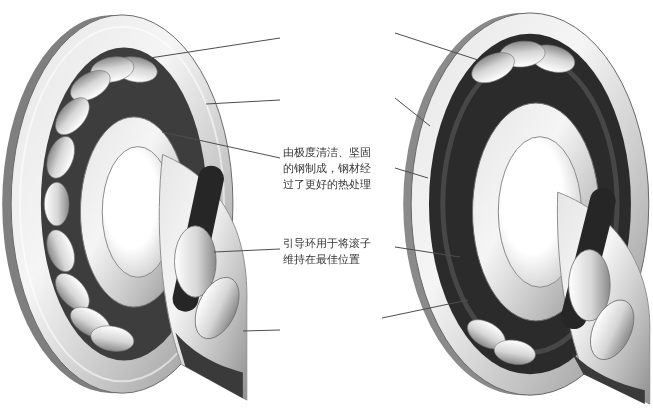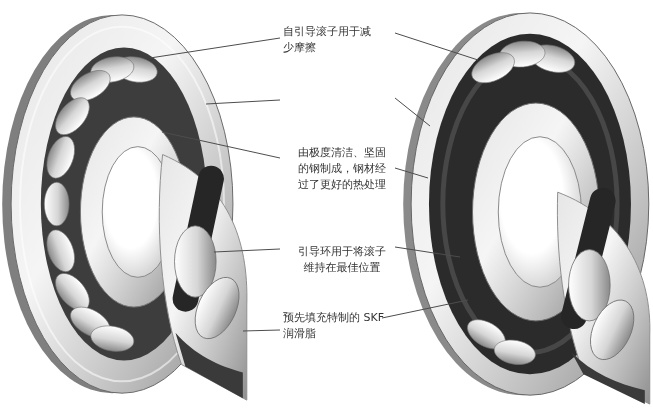--- a/index.html
+++ b/index.html
@@ -17,22 +17,22 @@
     position:absolute;
     left:283px;
     width:118px;
     font-size:11px;
     line-height:1.45;
     color:#333333;
     white-space:pre-line;
   }
   .ann-1{top:24px;}
   .ann-2{top:82px;}
-  .ann-3{top:145px;text-align:center;}
-  .ann-4{top:244px;text-align:center;}
+  .ann-3{top:145px;}
+  .ann-4{top:236px;}
   .ann-5{top:310px;}
   .leader-overlay{
     position:absolute;inset:0;
     width:653px;height:418px;
     pointer-events:none;
   }
 </style>
 </head>
 <body>
 
@@ -154,23 +154,19 @@
       <line x1="395" y1="98" x2="430" y2="126"></line>
       <line x1="280" y1="158" x2="162" y2="132"></line>
       <line x1="395" y1="168" x2="428" y2="178"></line>
       <line x1="280" y1="249" x2="214" y2="252"></line>
       <line x1="395" y1="247" x2="460" y2="257"></line>
       <line x1="280" y1="330" x2="243" y2="331"></line>
       <line x1="382" y1="318" x2="468" y2="300"></line>
     </g>
   </svg>
 
-  <div class="annotation ann-1">自引导滚子用于减
-少摩擦</div>
   <div class="annotation ann-3">由极度清洁、坚固
 的钢制成，钢材经
 过了更好的热处理</div>
   <div class="annotation ann-4">引导环用于将滚子
 维持在最佳位置</div>
-  <div class="annotation ann-5">预先填充特制的 SKF
-润滑脂</div>
 
 </div>
 
 </body></html>

